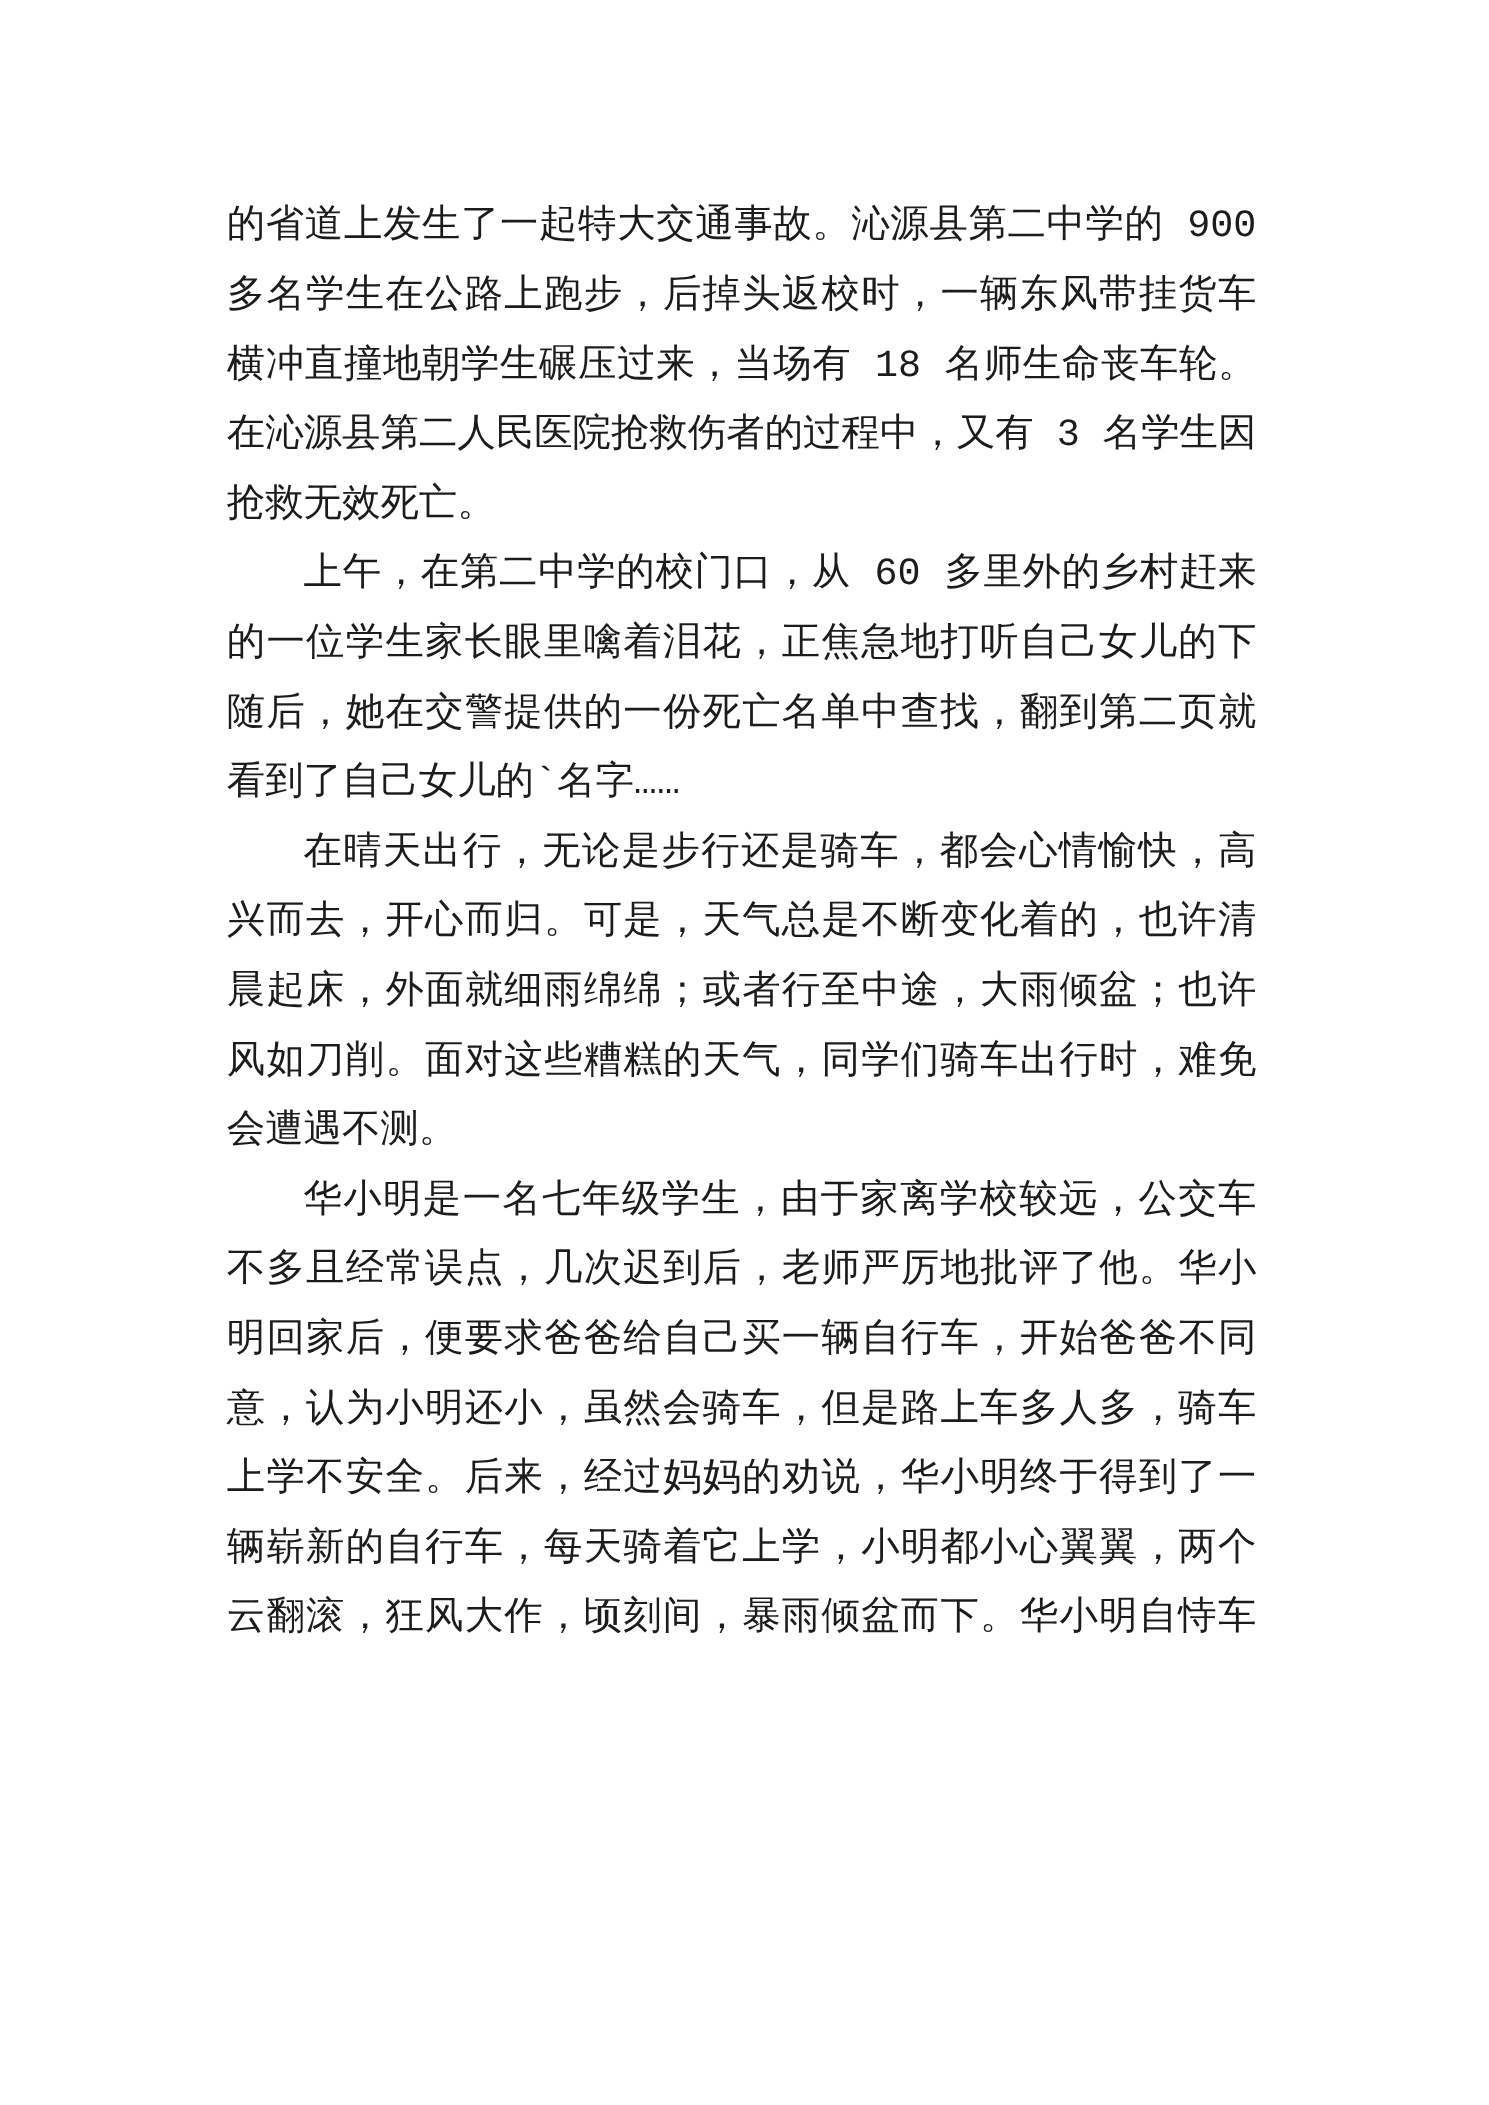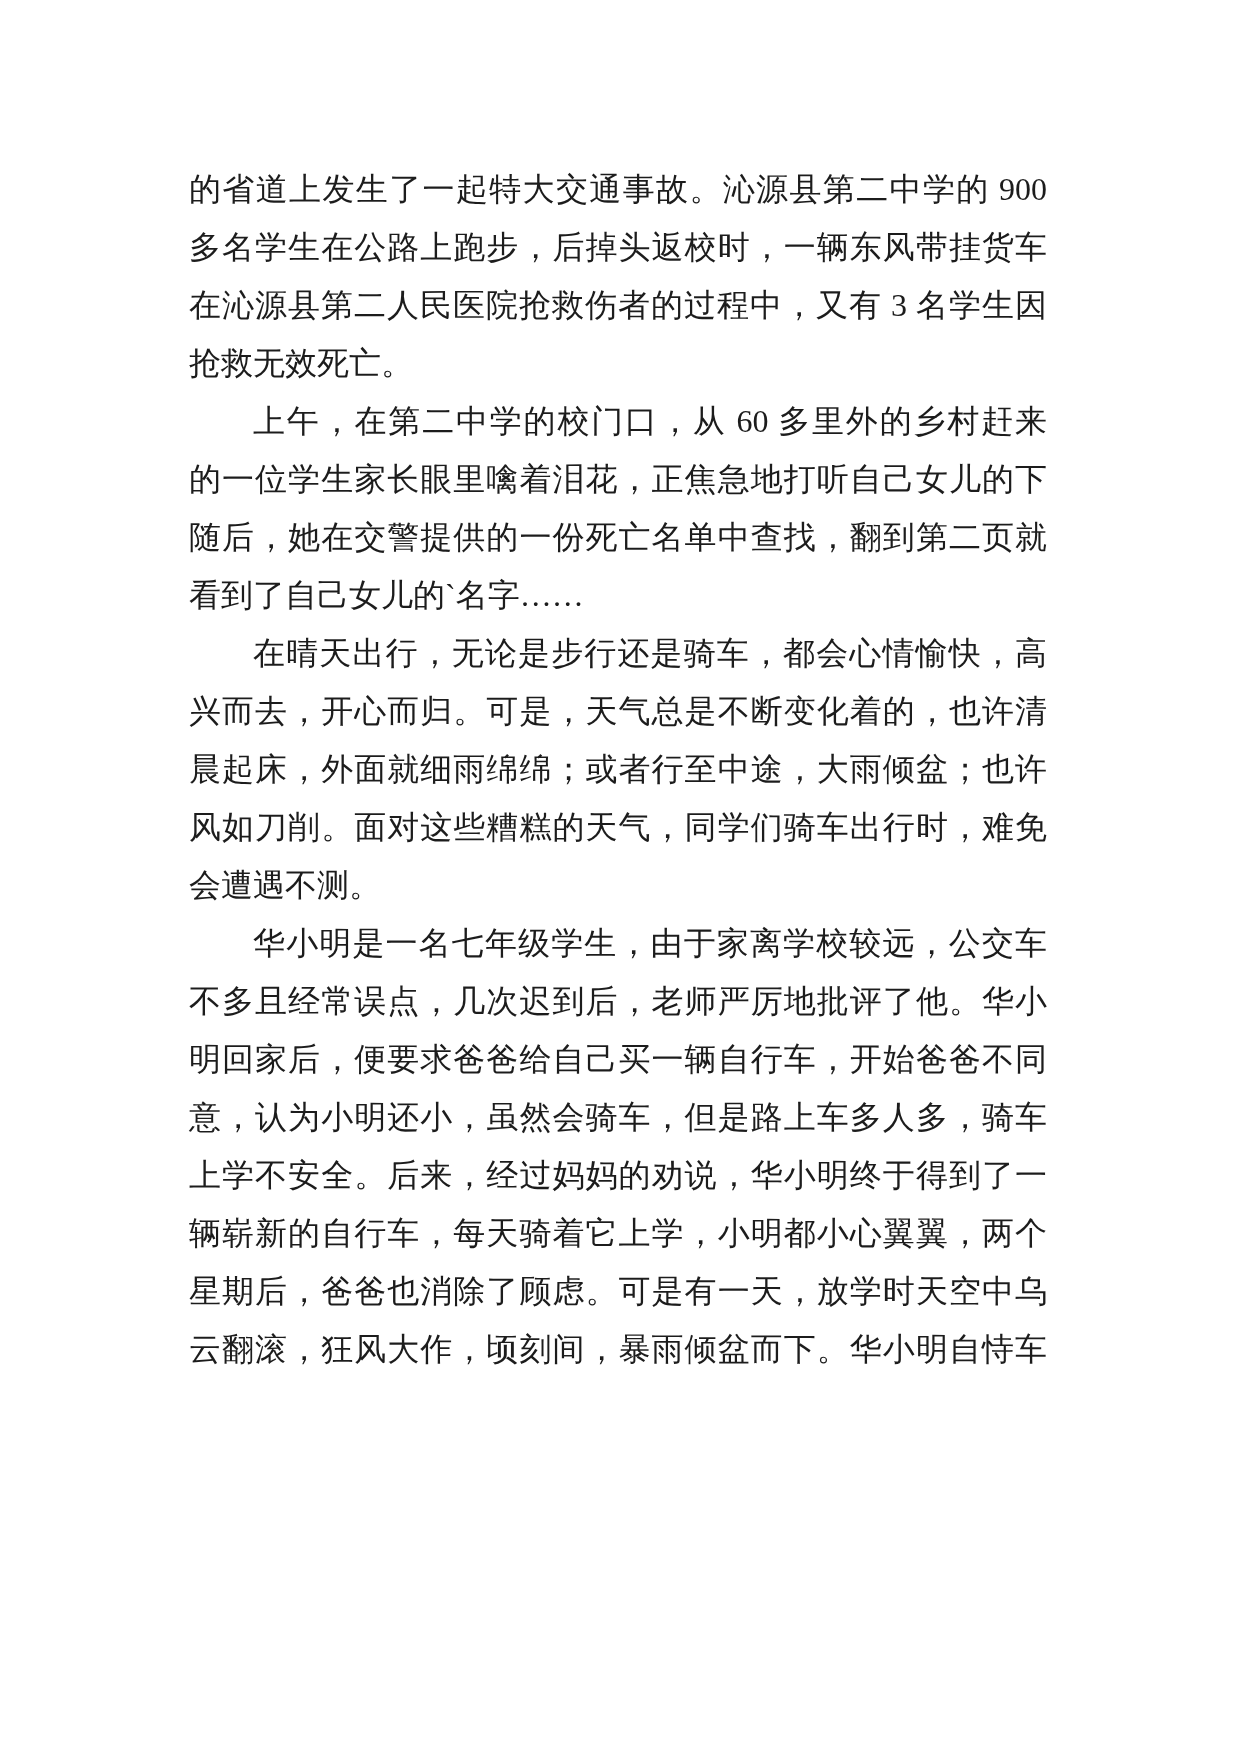--- a/index.html
+++ b/index.html
@@ -6,21 +6,21 @@
     margin: 0;
     padding: 0;
     background: #ffffff;
   }
   .page {
     position: relative;
     width: 1062px;
     height: 1754px;
     background: #ffffff;
     overflow: hidden;
-    font-family: Liberation Serif, serif;
+    font-family: Liberation Mono, monospace;
   }
   .text-block {
     position: absolute;
     left: 189px;
     top: 160px;
     width: 858px;
   }
   .paragraph {
     margin: 0;
     padding: 0;
@@ -44,20 +44,21 @@
   }
 </style>
 </head>
 <body>
 
 <div class="page" style="background: rgb(255, 255, 255);">
   <div class="text-block">
       <div class="paragraph">
         <div class="line">的省道上发生了一起特大交通事故。沁源县第二中学的 900</div>
         <div class="line">多名学生在公路上跑步，后掉头返校时，一辆东风带挂货车</div>
+        <div class="line">横冲直撞地朝学生碾压过来，当场有 18 名师生命丧车轮。</div>
         <div class="line">在沁源县第二人民医院抢救伤者的过程中，又有 3 名学生因</div>
         <div class="line short">抢救无效死亡。</div>
       </div>
       <div class="paragraph">
         <div class="line indent">上午，在第二中学的校门口，从 60 多里外的乡村赶来</div>
         <div class="line">的一位学生家长眼里噙着泪花，正焦急地打听自己女儿的下</div>
         <div class="line">随后，她在交警提供的一份死亡名单中查找，翻到第二页就</div>
         <div class="line short">看到了自己女儿的`名字……</div>
       </div>
       <div class="paragraph">
@@ -67,17 +68,16 @@
         <div class="line">风如刀削。面对这些糟糕的天气，同学们骑车出行时，难免</div>
         <div class="line short">会遭遇不测。</div>
       </div>
       <div class="paragraph">
         <div class="line indent">华小明是一名七年级学生，由于家离学校较远，公交车</div>
         <div class="line">不多且经常误点，几次迟到后，老师严厉地批评了他。华小</div>
         <div class="line">明回家后，便要求爸爸给自己买一辆自行车，开始爸爸不同</div>
         <div class="line">意，认为小明还小，虽然会骑车，但是路上车多人多，骑车</div>
         <div class="line">上学不安全。后来，经过妈妈的劝说，华小明终于得到了一</div>
         <div class="line">辆崭新的自行车，每天骑着它上学，小明都小心翼翼，两个</div>
-        <div class="line">星期后，爸爸也消除了顾虑。可是有一天，放学时天空中乌</div>
         <div class="line">云翻滚，狂风大作，顷刻间，暴雨倾盆而下。华小明自恃车</div>
       </div>
     </div>
 </div>
 
 </body></html>

